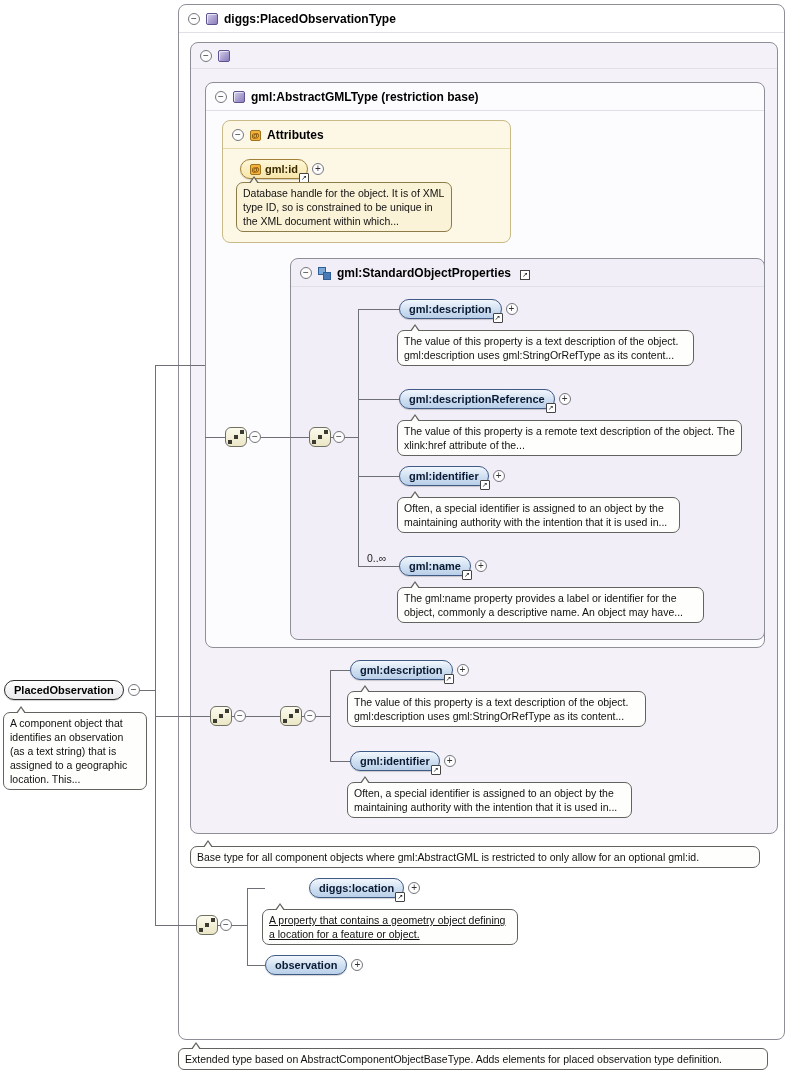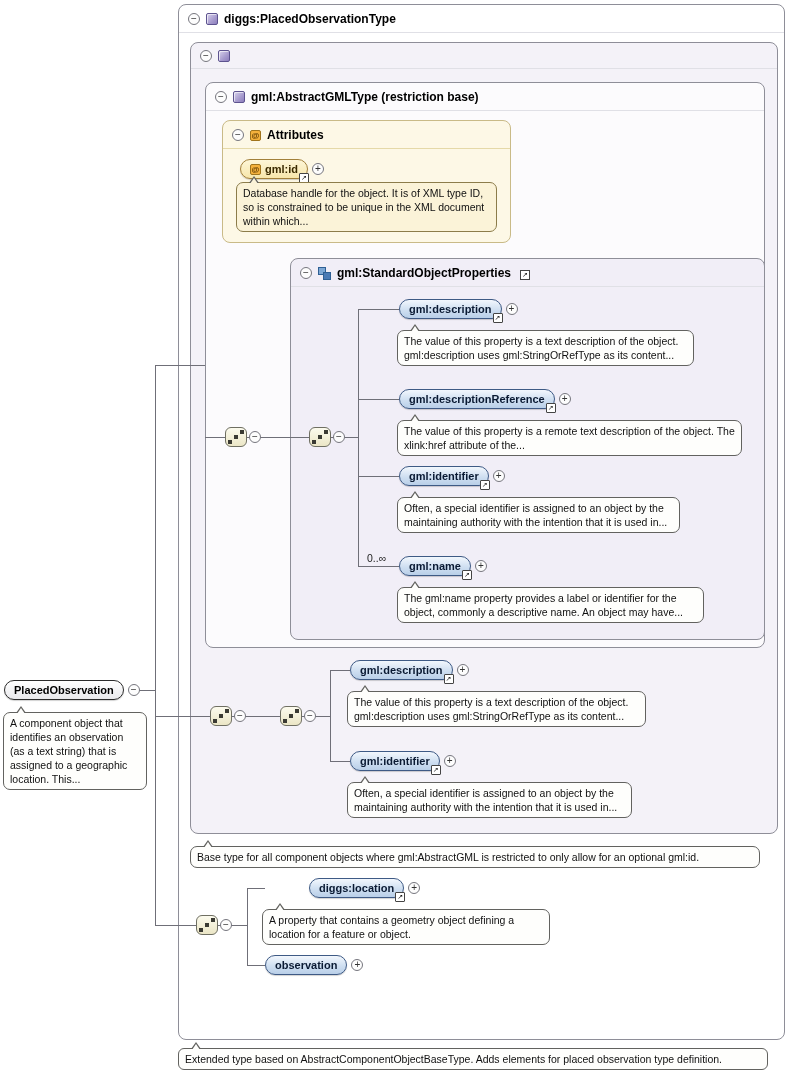--- a/index.html
+++ b/index.html
@@ -151,21 +151,21 @@
   <div class="icon-btn abs" style="left:220px;top:919px;">−</div>
 
   <div class="el-row" style="left:240px;top:159px;">
     <span class="badge attr">
       <span class="at-icon">@</span>
       <span>gml:id</span>
       <span class="link-icon">↗</span>
     </span>
     <span class="icon-btn">+</span>
   </div>
-  <div class="callout cream" style="left:236px;top:182px;width:261px;">Database handle for the object. It is of XML type ID, so is constrained to be unique in the XML document within which...</div>
+  <div class="callout cream" style="left:236px;top:182px;width:216px;">Database handle for the object. It is of XML type ID, so is constrained to be unique in the XML document within which...</div>
 
   <div class="el-row" style="left:399px;top:299px;">
     <span class="badge">
       <span>gml:description</span>
       <span class="link-icon">↗</span>
     </span>
     <span class="icon-btn">+</span>
   </div>
   <div class="callout" style="left:397px;top:330px;width:297px;">The value of this property is a text description of the object. gml:description uses gml:StringOrRefType as its content...</div>
 
@@ -217,21 +217,21 @@
 
   <div class="callout" style="left:190px;top:846px;width:570px;white-space:nowrap;">Base type for all component objects where gml:AbstractGML is restricted to only allow for an optional gml:id.</div>
 
   <div class="el-row" style="left:265px;top:878px;margin-left:44px;">
     <span class="badge">
       <span>diggs:location</span>
       <span class="link-icon">↗</span>
     </span>
     <span class="icon-btn">+</span>
   </div>
-  <div class="callout" style="left:262px;top:909px;width:288px;">A property that contains a geometry object defining a location for a feature or object.</div>
+  <div class="callout" style="left:262px;top:909px;width:256px;text-decoration:underline;">A property that contains a geometry object defining a location for a feature or object.</div>
 
   <div class="el-row" style="left:265px;top:955px;">
     <span class="badge">
       <span>observation</span>
     </span>
     <span class="icon-btn">+</span>
   </div>
 
   <div class="el-row" style="left:4px;top:680px;">
     <span class="badge root-el">

